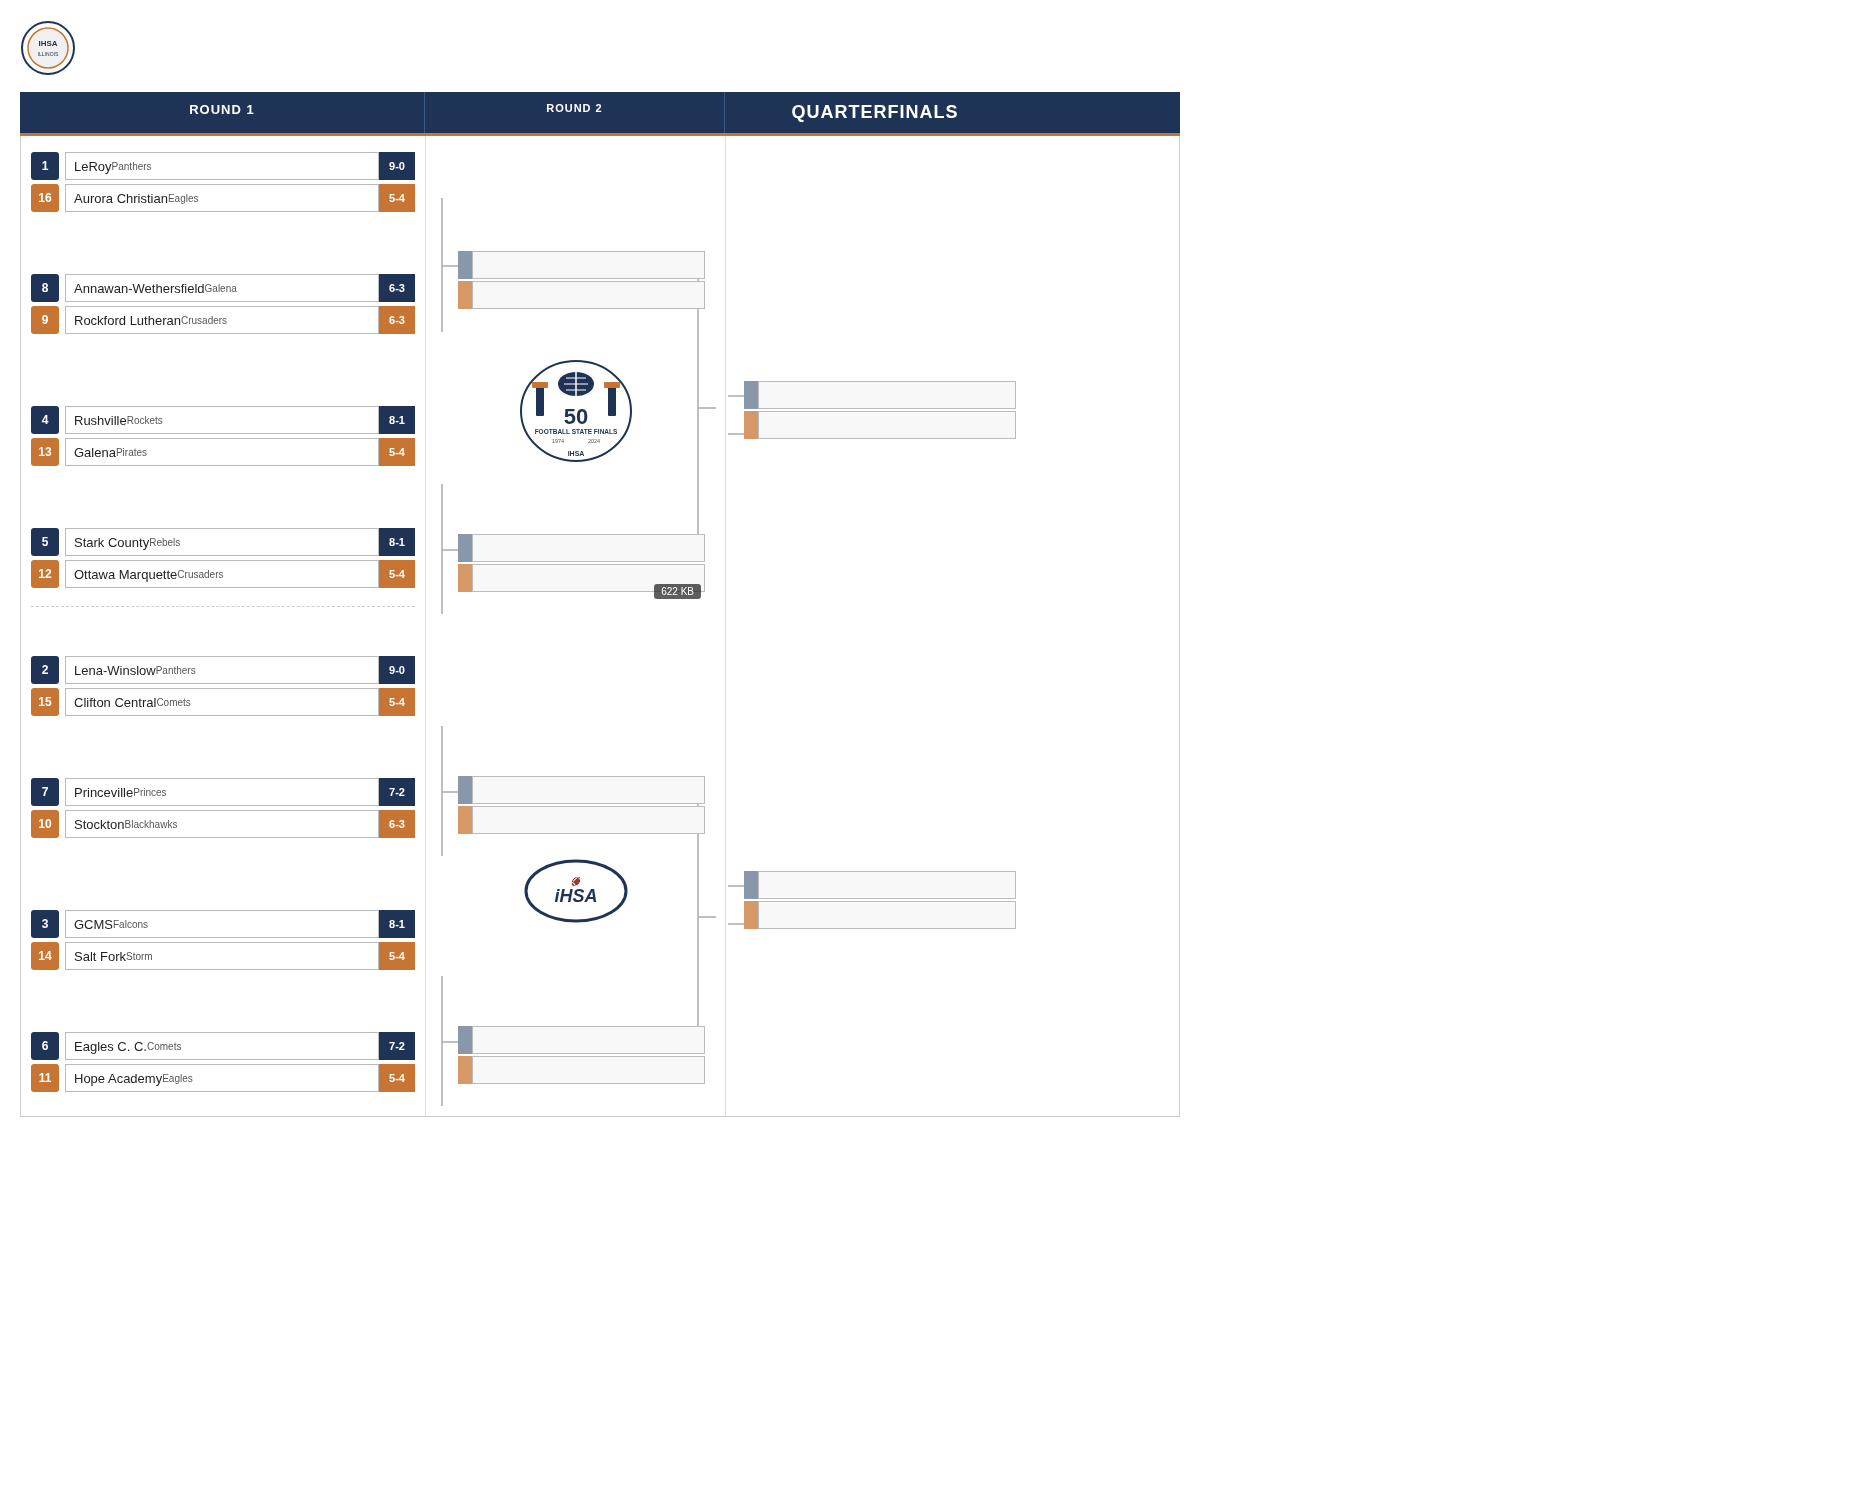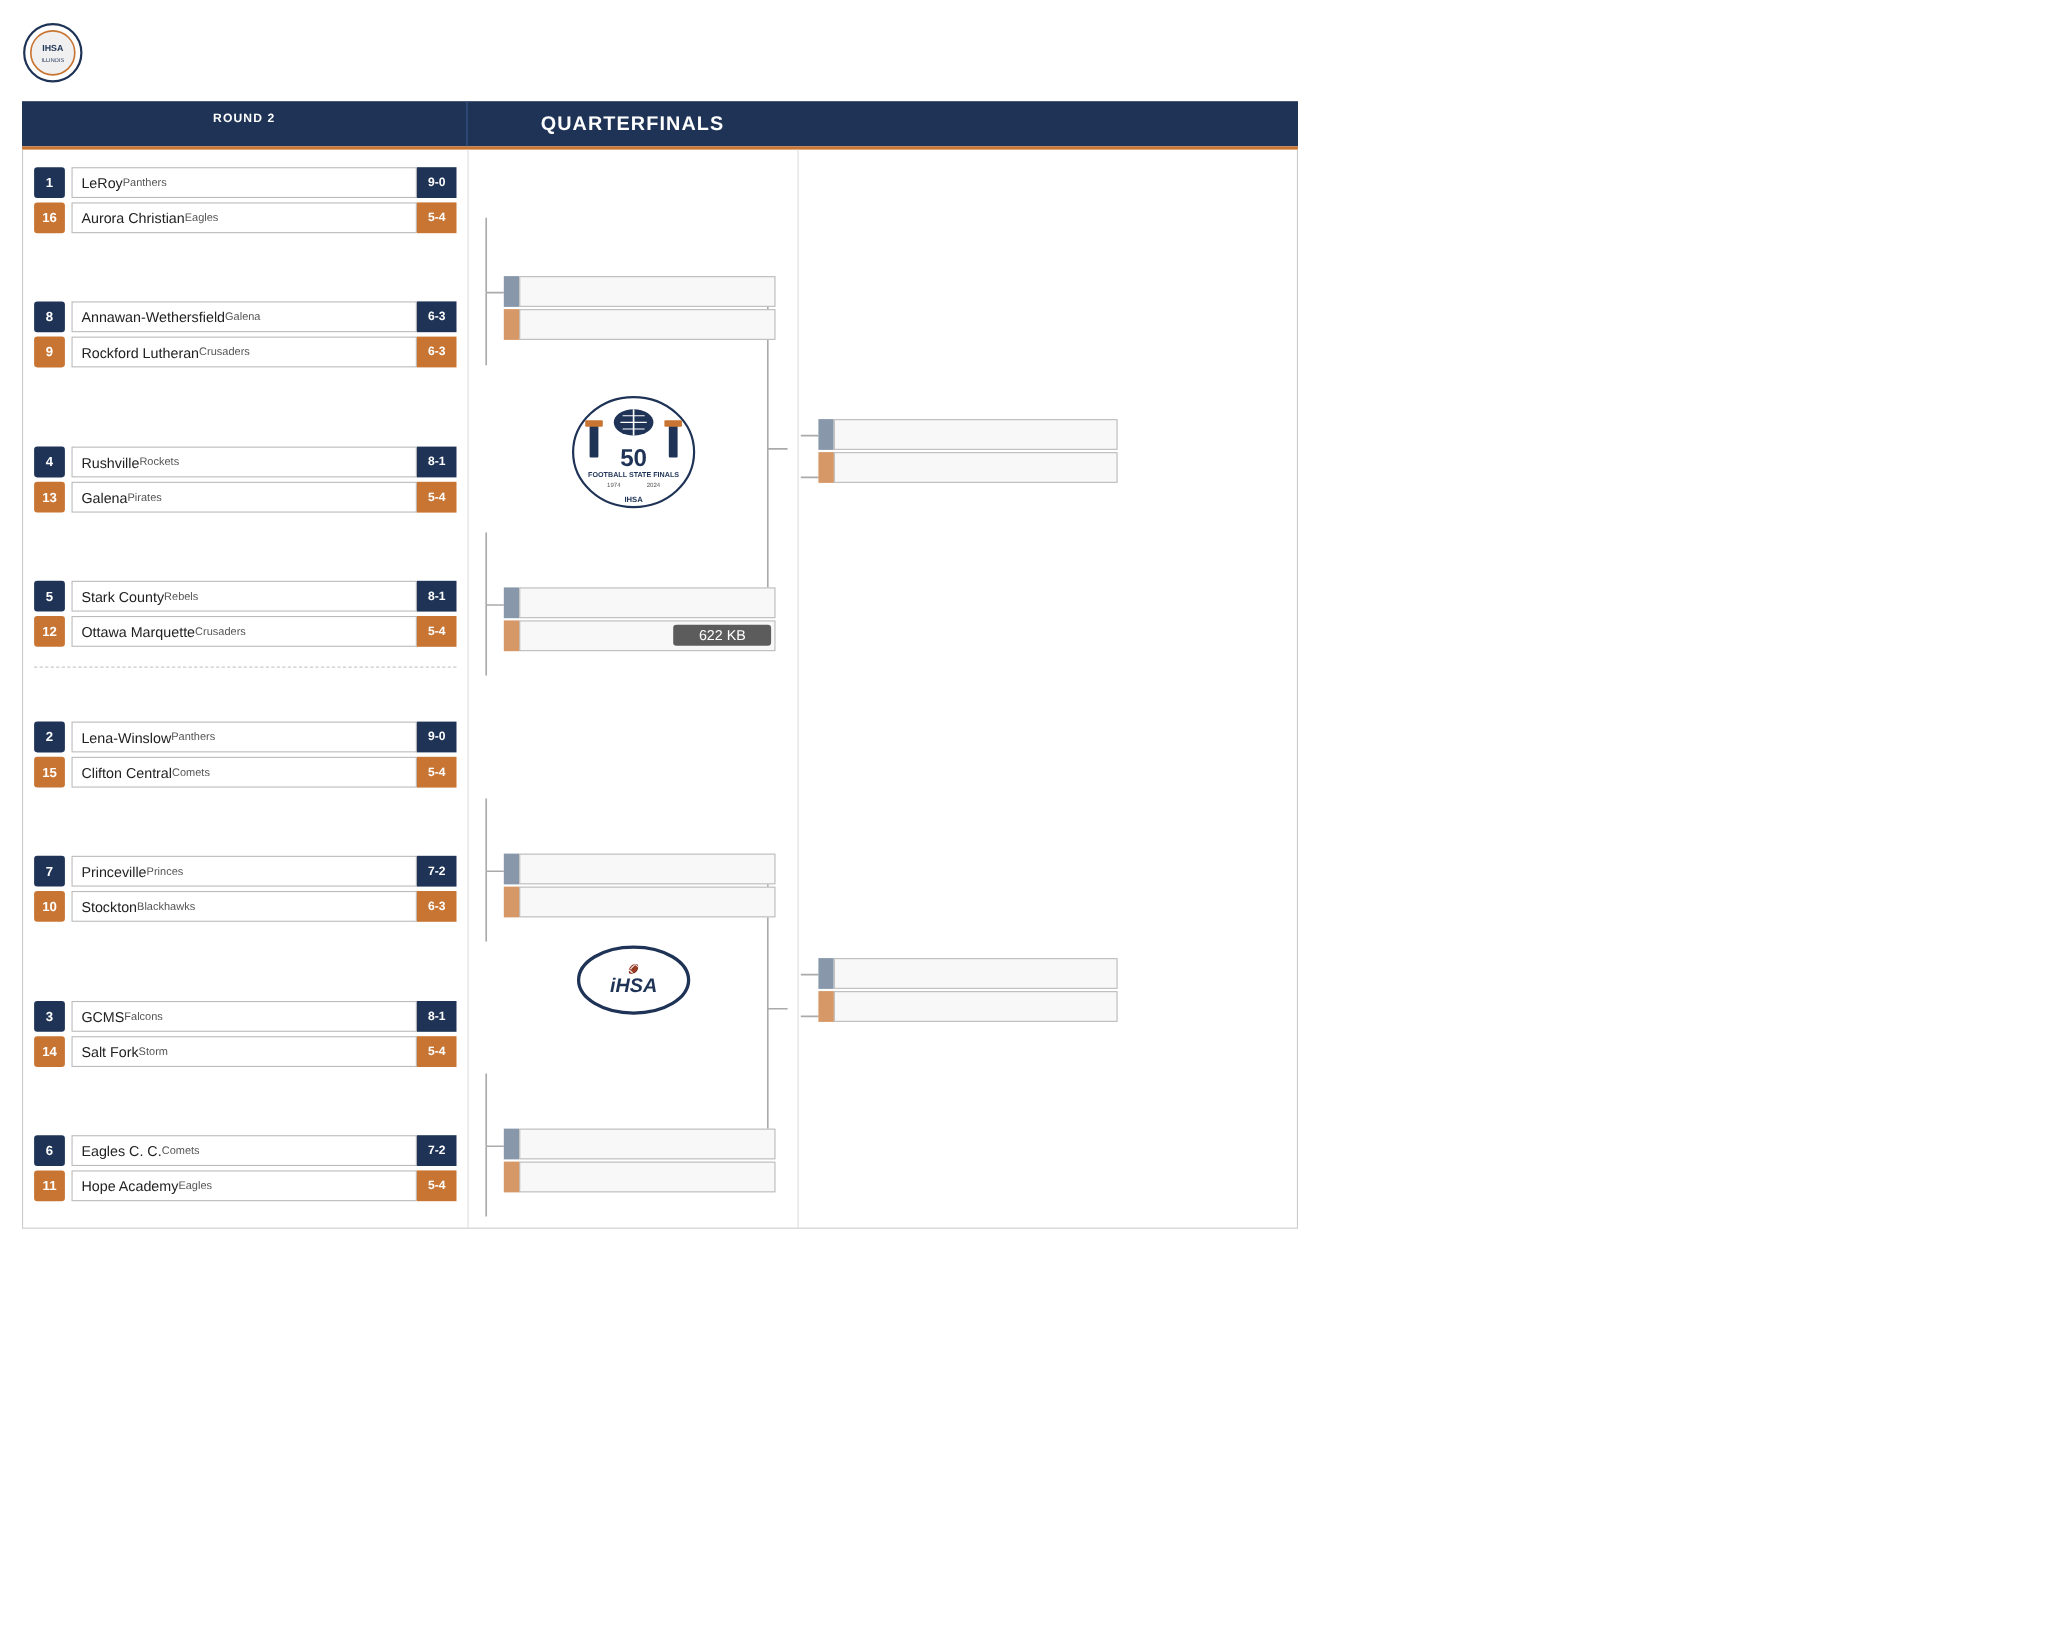--- a/index.html
+++ b/index.html
@@ -96,20 +96,21 @@
 
   <svg width="56" height="56" viewBox="0 0 56 56">
     <ellipse cx="28" cy="28" rx="26" ry="26" fill="#fff" stroke="#1e3356" stroke-width="2"></ellipse>
     <ellipse cx="28" cy="28" rx="20" ry="20" fill="#f0f0f0" stroke="#c87533" stroke-width="1.5"></ellipse>
     <text x="28" y="26" text-anchor="middle" font-size="8" font-weight="bold" fill="#1e3356">IHSA</text>
     <text x="28" y="36" text-anchor="middle" font-size="5" fill="#1e3356">ILLINOIS</text>
   </svg>
 </div>
 
 <div style="display:grid; grid-template-columns: 405px 300px 300px; background:#1e3356; color:#fff;">
+  <div style="text-align:center; padding:10px 0; font-size:13px; font-weight:700; letter-spacing:1px; border-right:1px solid #3a5a8a;">ROUND 1</div>
   <div style="text-align:center; padding:10px 0; font-size:11px; font-weight:700; letter-spacing:1px; border-right:1px solid #3a5a8a;">ROUND 2</div>
   <div style="text-align:center; padding:10px 0; font-size:18px; font-weight:700; letter-spacing:1px;">QUARTERFINALS</div>
 </div>
 <div class="orange-accent"></div>
 
 <div style="display:flex; border:1px solid #ccc; border-top:none; min-height:960px;">
 
   <div style="width:405px; flex-shrink:0; border-right:1px solid #ddd; padding:14px 10px;">
 
     <div class="matchup">
@@ -325,21 +326,21 @@
 
     <div style="position:absolute; top:398px; left:32px; right:20px;">
       <div style="display:flex; align-items:center; height:28px; margin-bottom:2px;">
         <div style="width:14px; height:28px; background:#8898aa; flex-shrink:0;"></div>
         <div style="flex:1; height:28px; border:1px solid #bbb; background:#f8f8f8;"></div>
       </div>
       <div style="position:relative; display:flex; align-items:center; height:28px;">
         <div style="width:14px; height:28px; background:#c87533; opacity:0.75; flex-shrink:0;"></div>
         <div style="flex:1; height:28px; border:1px solid #bbb; background:#f8f8f8;"></div>
 
-        <div style="position:absolute; right:4px; top:4px; background:rgba(40,40,40,0.75); color:#fff; font-size:13px; padding:2px 23px; border-radius:3px;">622 KB</div>
+        <div style="position:absolute; right:4px; top:20px; background:rgba(40,40,40,0.75); color:#fff; font-size:10px; padding:2px 7px; border-radius:3px;">622 KB</div>
       </div>
     </div>
 
     <div style="position:absolute; top:220px; left:50%; transform:translateX(-50%); text-align:center; z-index:2;">
       <svg width="120" height="110" viewBox="0 0 120 110">
 
         <ellipse cx="60" cy="55" rx="55" ry="50" fill="#fff" stroke="#1e3356" stroke-width="2"></ellipse>
 
         <ellipse cx="60" cy="28" rx="18" ry="12" fill="#1e3356"></ellipse>
         <line x1="60" y1="16" x2="60" y2="40" stroke="#fff" stroke-width="1.5"></line>

